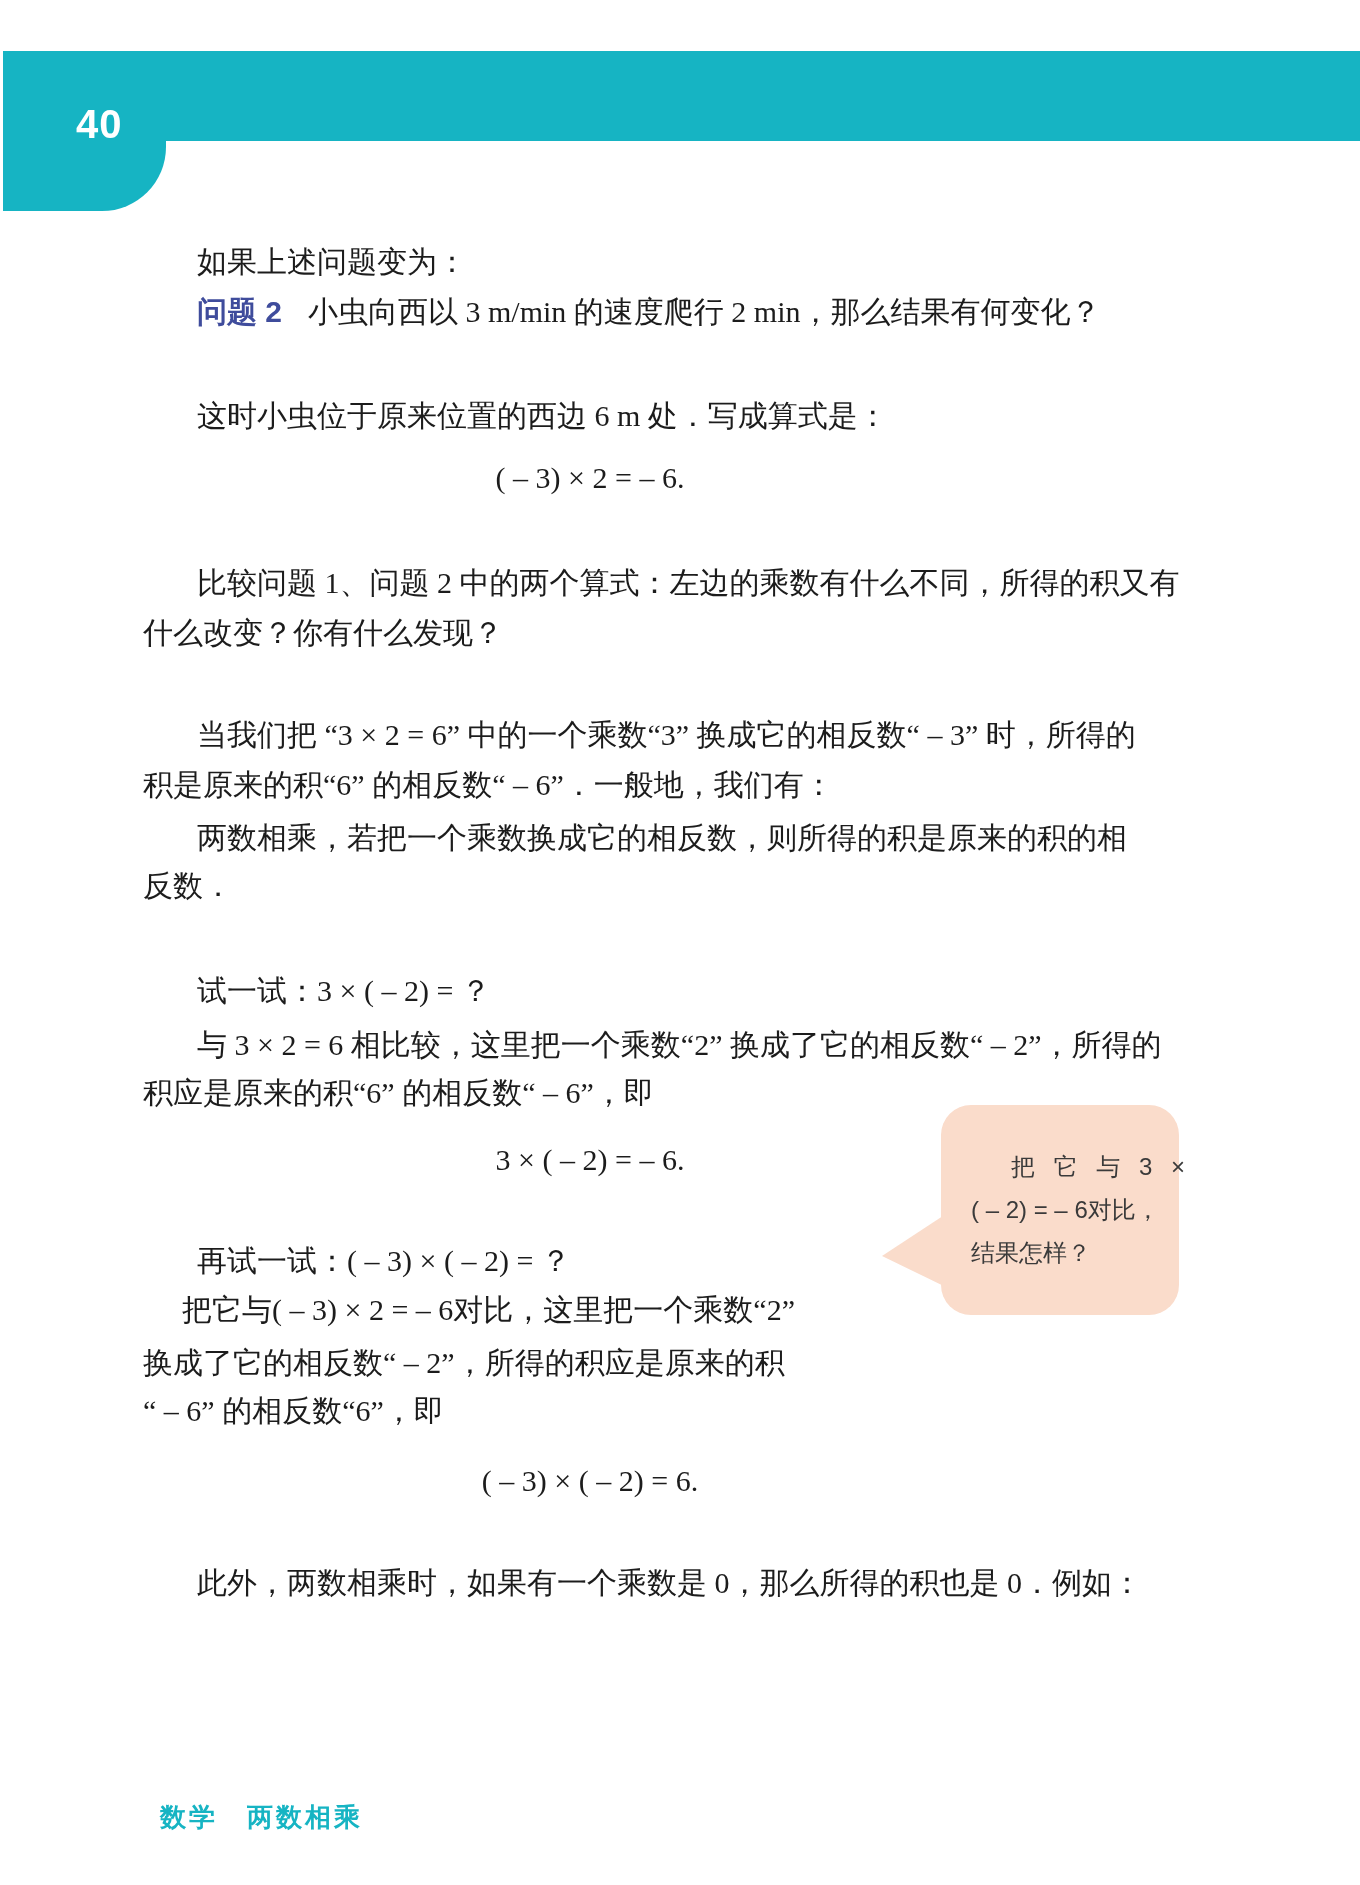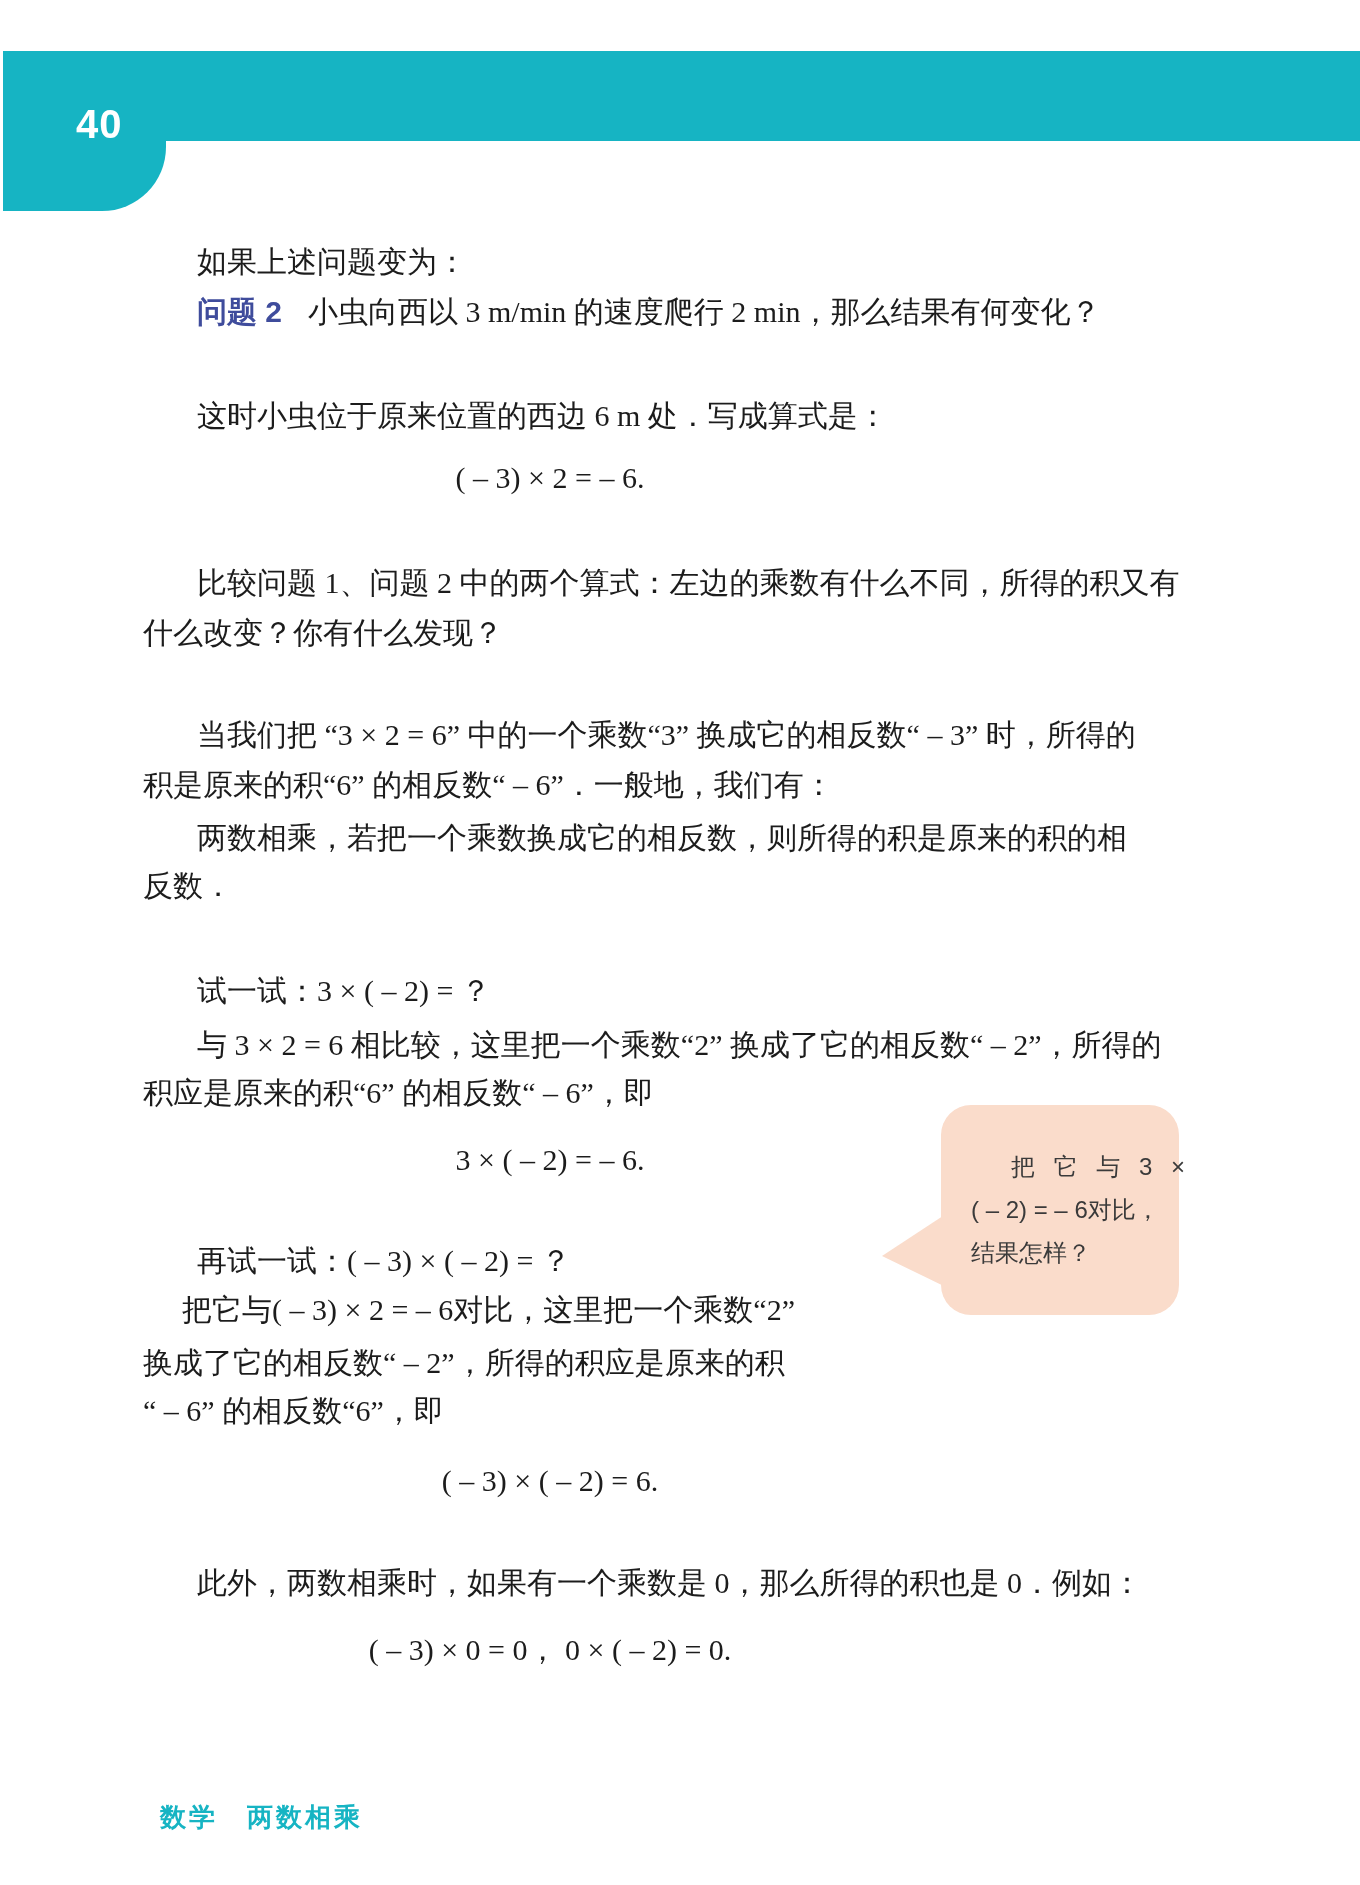--- a/index.html
+++ b/index.html
@@ -29,21 +29,21 @@
     color:#ffffff;
   }
   
   .ln{
     position:absolute;
     font-size:30px;line-height:52px;
     white-space:nowrap;
     color:#1c1c1c;
   }
   .formula{
-    left:0;width:1100px;text-align:center;
+    left:0;width:1100px;text-align:center;padding-left:40px;
   }
   .problem-label{
     font-family:"Liberation Sans","DejaVu Sans",sans-serif;
     font-weight:bold;
     color:var(--blue);
     margin-right:26px;
   }
   
   .callout{
     position:absolute;left:941px;top:1057px;width:238px;height:210px;
@@ -97,21 +97,20 @@
   <div class="ln" style="top:1019px;left:143px;">积应是原来的积“6” 的相反数“ – 6”，即</div>
   <div class="ln formula" style="top:1086px;">3 × ( – 2) = – 6.</div>
 
   <div class="ln" style="top:1187px;left:197px;">再试一试：( – 3) × ( – 2) = ？</div>
   <div class="ln" style="top:1236px;left:182px;">把它与( – 3) × 2 = – 6对比，这里把一个乘数“2”</div>
   <div class="ln" style="top:1289px;left:143px;">换成了它的相反数“ – 2”，所得的积应是原来的积</div>
   <div class="ln" style="top:1337px;left:143px;">“ – 6” 的相反数“6”，即</div>
   <div class="ln formula" style="top:1407px;">( – 3) × ( – 2) = 6.</div>
 
   <div class="ln" style="top:1509px;left:197px;">此外，两数相乘时，如果有一个乘数是 0，那么所得的积也是 0．例如：</div>
-  <div class="ln formula" style="top:1576px;">( – 3) × 0 = 0，  0 × ( – 2) = 0.</div>
 
   <svg class="callout-tail" width="90" height="100">
     <polygon points="12,58 82,12 82,92" fill="#FADCCB"></polygon>
   </svg>
   <div class="callout">
     <div class="callout-line first">把 它 与 3 ×</div>
     <div class="callout-line">( – 2) = – 6对比，</div>
     <div class="callout-line">结果怎样？</div>
   </div>
 

